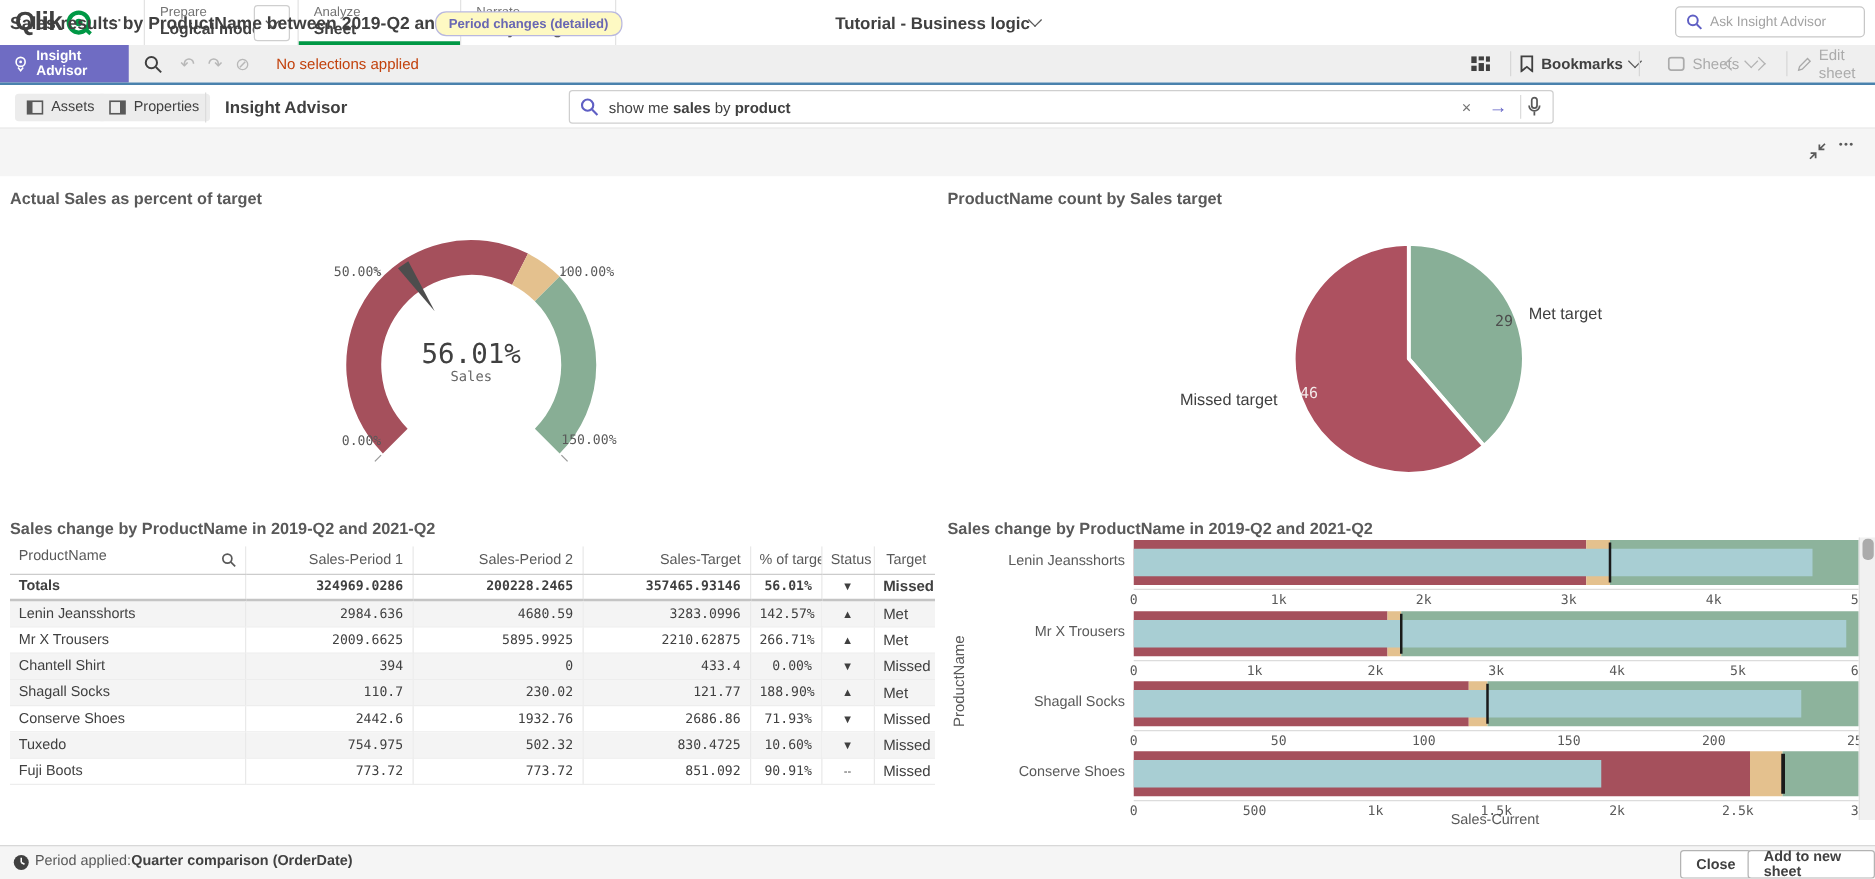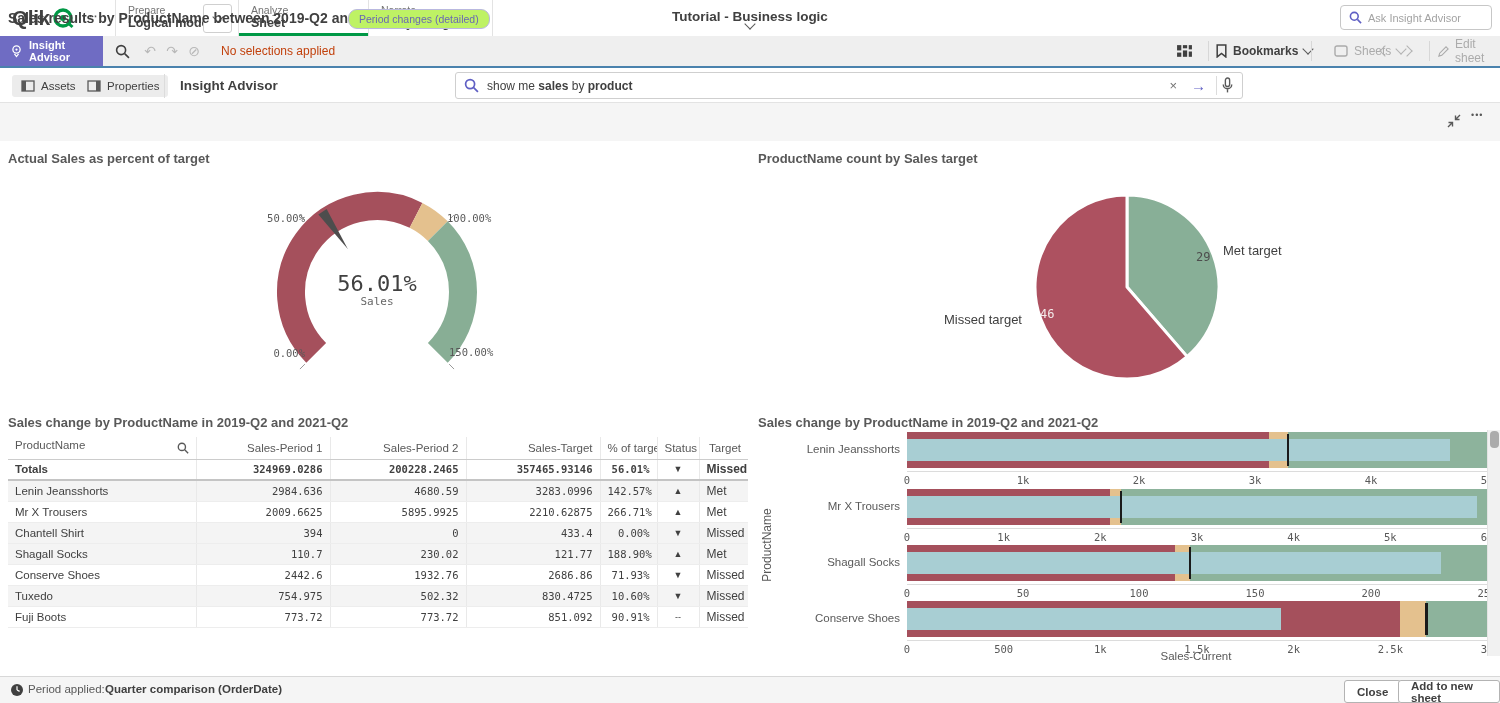--- a/index.html
+++ b/index.html
@@ -15,21 +15,21 @@
   #more-dots{position:absolute;left:88px;top:7px;font-size:15px;color:#595959;cursor:pointer;}
   .navtab{position:absolute;top:0;height:36px;border-left:1px solid #e3e3e3;box-sizing:border-box;padding:4px 0 0 12px;}
   .navtab .sec{font-size:10.5px;color:#737373;line-height:12px;}
   .navtab .page{font-size:12.5px;font-weight:bold;color:#404040;line-height:14px;}
   #tab-prepare{left:115px;width:123px;}
   #tab-analyze{left:238px;width:130px;}
   #tab-narrate{left:368px;width:125px;border-right:1px solid #e3e3e3;}
   #tab-analyze .under{position:absolute;left:0;bottom:0;width:100%;height:3px;background:#009845;}
   #prepare-dd{position:absolute;right:6px;top:4px;width:27px;height:27px;border:1px solid #cfcfcf;border-radius:3px;
               display:flex;align-items:center;justify-content:center;background:#fff;}
-  #app-title{position:absolute;left:600px;top:0;width:300px;height:36px;display:flex;align-items:center;justify-content:center;gap:0;flex-direction:column;}
+  #app-title{position:absolute;left:600px;top:0;width:300px;height:36px;display:flex;align-items:center;justify-content:center;gap:0;}
   #app-title .t{font-size:13.5px;font-weight:bold;color:#404040;}
   #ask-box{position:absolute;left:1340px;top:5px;width:152px;height:25px;border:1px solid #c7c7c7;border-radius:4px;
            background:#fff;display:flex;align-items:center;gap:6px;padding:0 8px;box-sizing:border-box;}
   #ask-box .ph{font-size:11px;color:#a3a3a3;}
 
   
   .chev{display:inline-block;width:7px;height:7px;border-right:1.5px solid #595959;border-bottom:1.5px solid #595959;
         transform:rotate(45deg);margin-top:-4px;}
   .chev.gray{border-color:#b3b3b3;}
   .chev.left{transform:rotate(135deg);margin-top:0;}
@@ -60,21 +60,21 @@
   #query-text{flex:1;font-size:12px;color:#404040;margin-left:8px;white-space:nowrap;}
   #query-text b{font-weight:bold;}
   #query-clear{font-size:13px;color:#737373;padding:0 8px;cursor:pointer;}
   #query-go{font-size:15px;color:#5f5fc4;padding:0 6px;cursor:pointer;}
   #query-div{width:1px;height:19px;background:#dcdcdc;margin:0 4px;}
 
   
   #results-hd{position:absolute;left:0;top:103px;width:1500px;height:38px;background:#f5f5f5;}
   #results-title{position:absolute;left:8px;top:10px;font-size:14px;font-weight:bold;color:#404040;}
   #period-badge{position:absolute;left:348px;top:9px;height:16px;border:1px solid #b9b8df;border-radius:9px;
-                background:#bef264;color:#6967b3;font-size:10.5px;padding:1px 10px;line-height:16px;}
+                background:#fef9c3;color:#6967b3;font-size:10.5px;padding:1px 10px;line-height:16px;font-weight:bold;}
   #collapse-ic{position:absolute;left:1446px;top:113px;cursor:pointer;}
   #results-menu{position:absolute;left:1471px;top:110px;font-size:15px;color:#595959;cursor:pointer;letter-spacing:1px;}
 
   
   .chart-title{position:absolute;font-size:13px;font-weight:bold;color:#595959;}
   .gauge-lab{position:absolute;font-size:10.5px;color:#595959;}
   #gauge-value{position:absolute;left:302px;top:271px;width:150px;text-align:center;font-size:22px;color:#404040;}
   #gauge-meas{position:absolute;left:302px;top:295px;width:150px;text-align:center;font-size:11px;color:#666;}
   .pie-lab{position:absolute;font-size:13px;color:#404040;}
   .pie-val{position:absolute;font-size:12px;}

